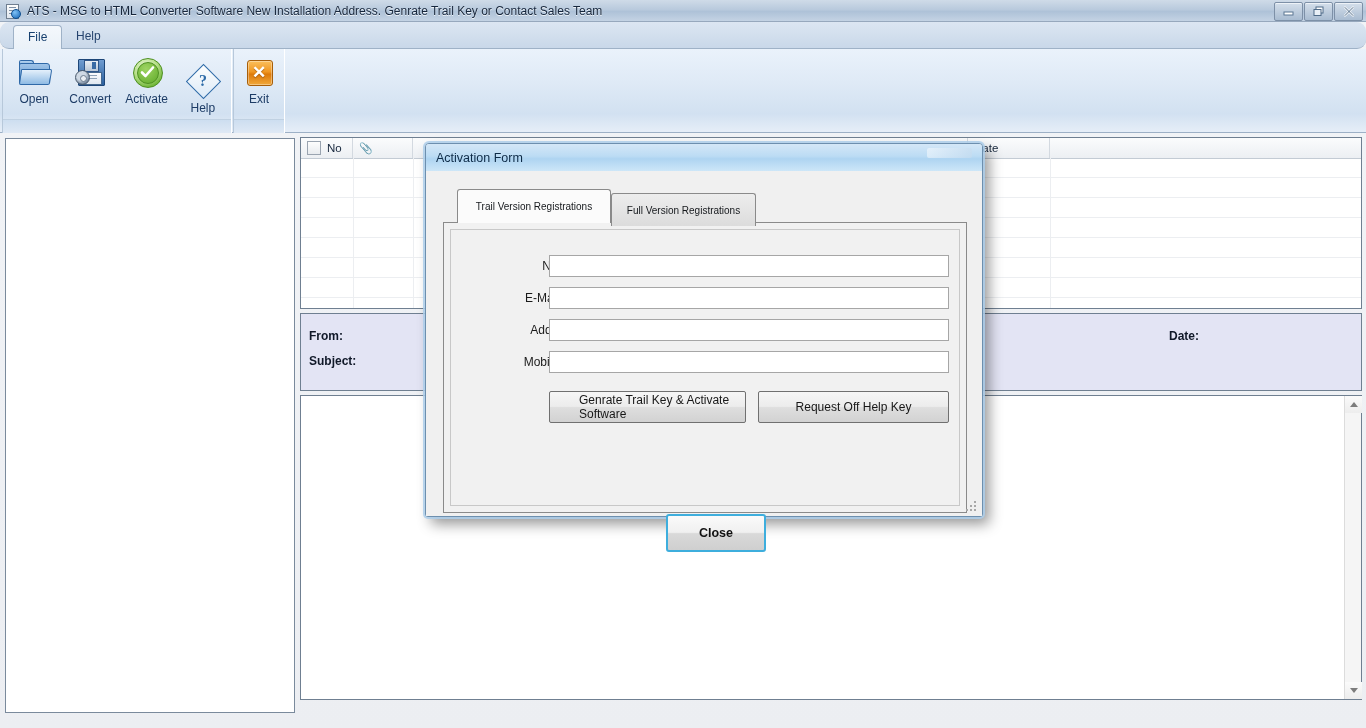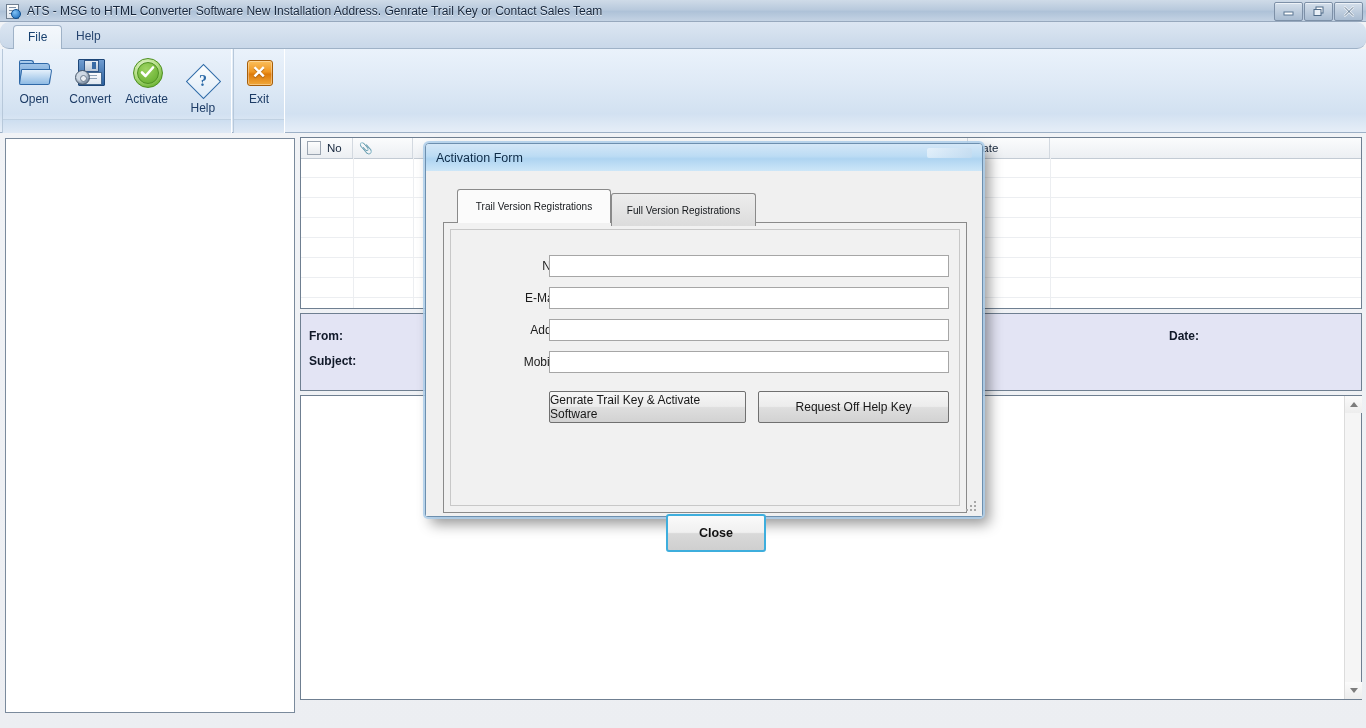--- a/index.html
+++ b/index.html
@@ -523,21 +523,21 @@
             <div class="frow" style="top:89px;">
               <span class="flab" style="left:10px; right:auto;">Address :</span>
               <input class="finput" style="left: 98px; width: 400px;" type="text" placeholder="">
             </div>
 
             <div class="frow" style="top:121px;">
               <span class="flab" style="left:10px; right:auto;">Mobile No:</span>
               <input class="finput" style="left: 98px; width: 400px;" type="text" placeholder="">
             </div>
 
-            <div class="fbtn" style="left:98px; top:161px; width:197px;">Genrate Trail Key &amp; Activate Software</div>
+            <div class="fbtn" style="left:98px; top:161px; width:197px;padding-left:29px;">Genrate Trail Key &amp; Activate Software</div>
             <div class="fbtn" style="left:307px; top:161px; width:191px;">Request Off Help Key</div>
           </div>
         </div>
       </div>
 
       <div class="close-btn">Close</div>
 
       <div class="grip">
         <i style="left:8px;top:8px"></i>
           <i style="left:4px;top:8px"></i>

